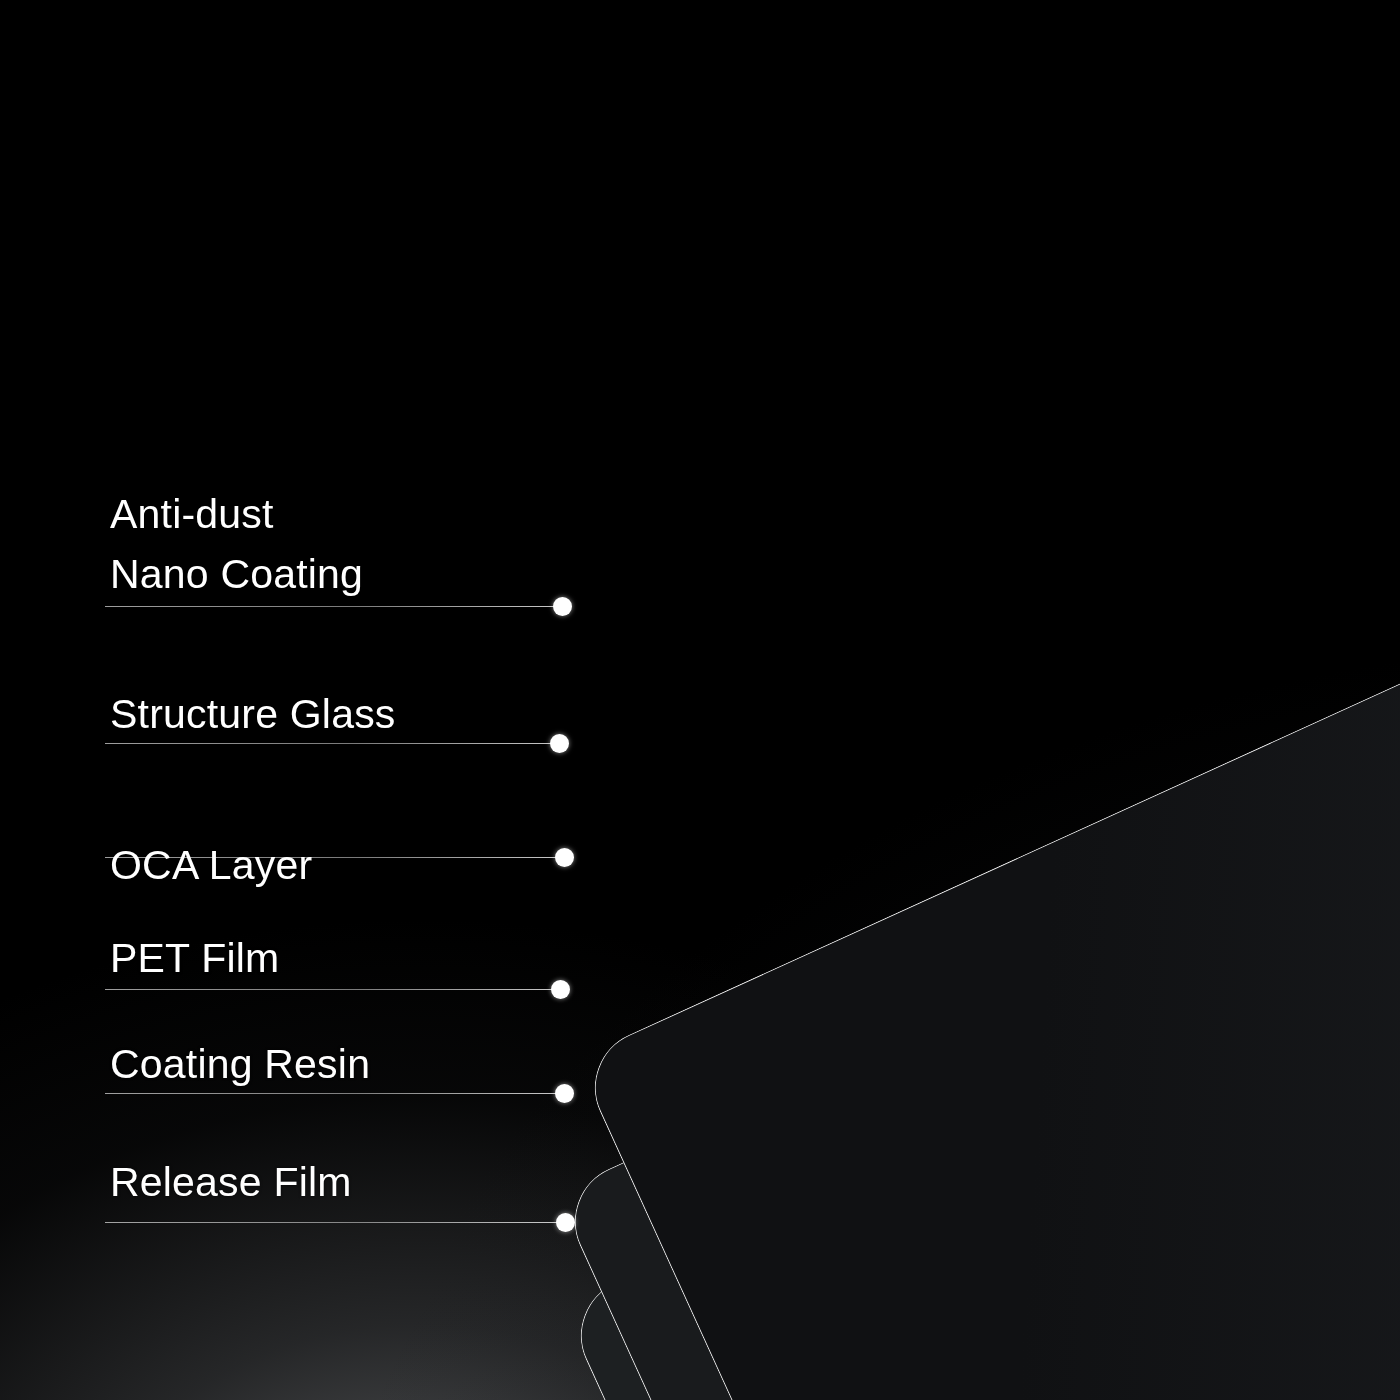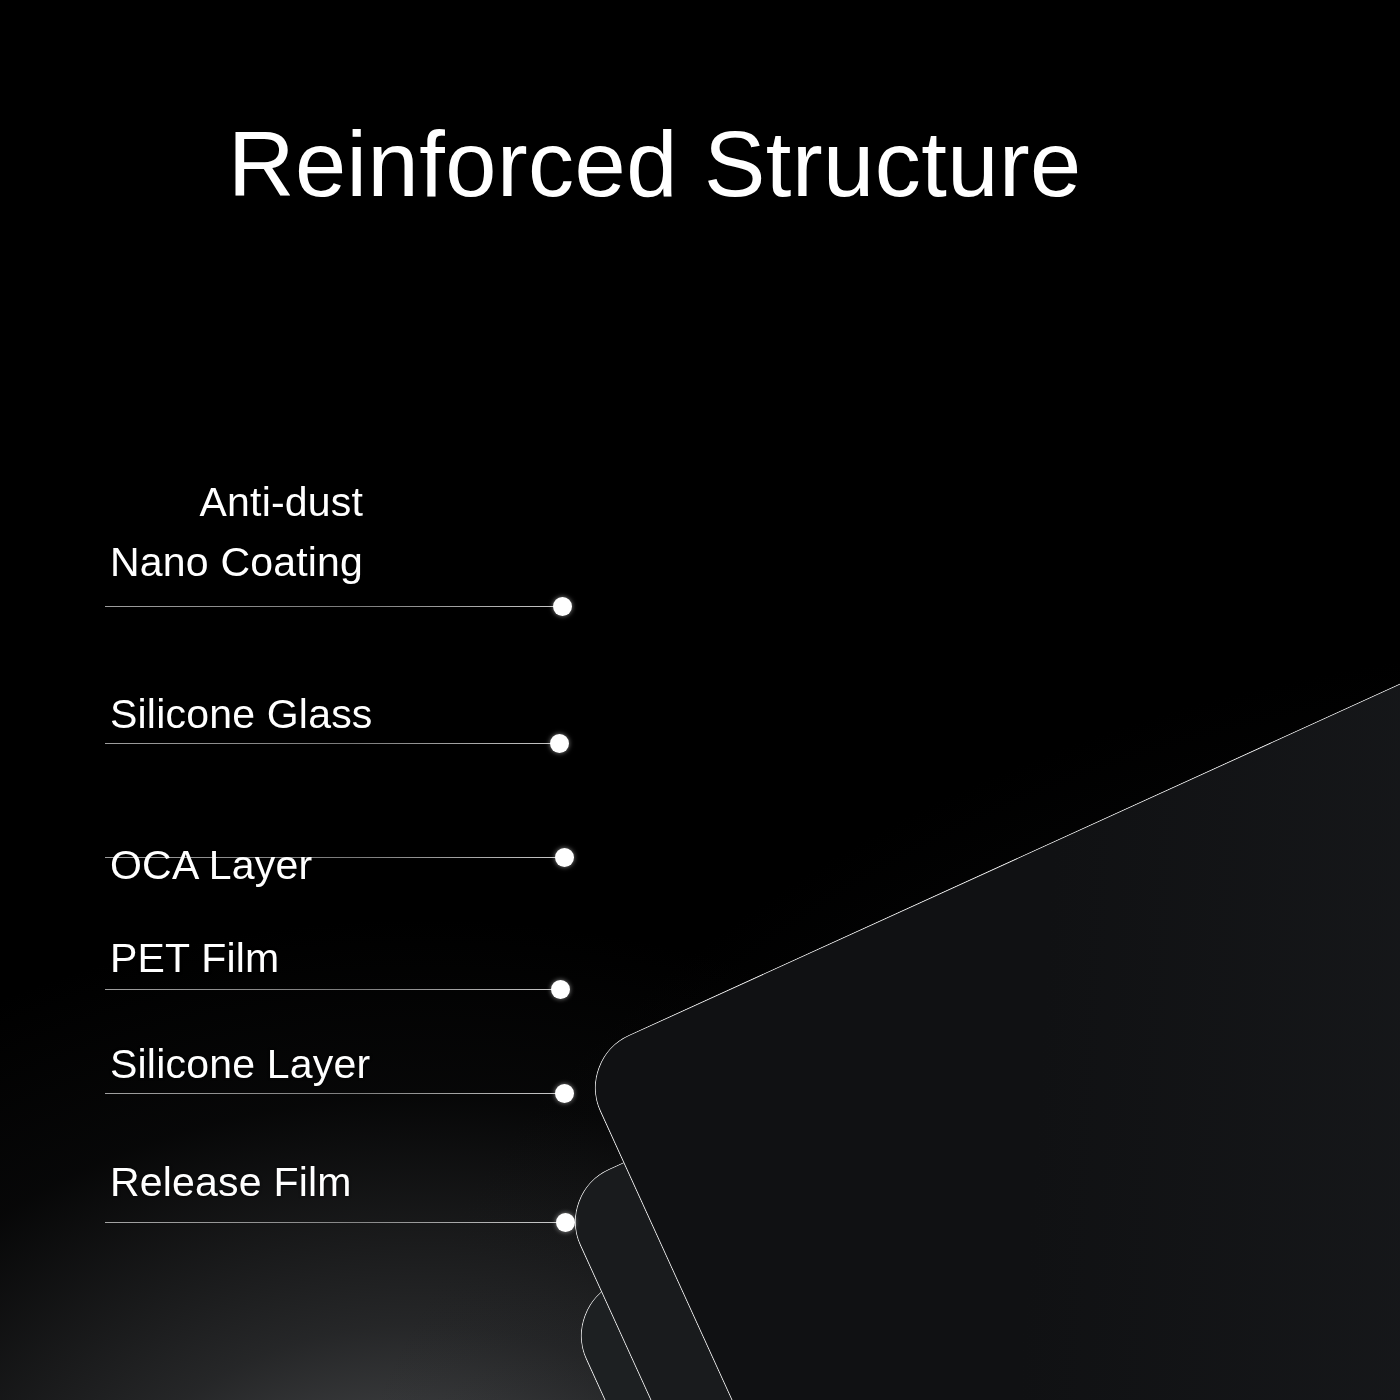--- a/index.html
+++ b/index.html
@@ -173,47 +173,46 @@
         <div class="rim"></div>
       </div>
       <div class="sheet" style="left: 576px; top: 1059px;">
         <div class="face" style="background: linear-gradient(118deg, rgb(16, 17, 19) 0%, rgb(16, 17, 19) 26%, rgb(28, 30, 33) 72%, rgb(28, 30, 33) 100%); opacity: 1;"></div>
         <div class="rim"></div>
       </div>
     </div>
 
   <div id="labels">
       <div class="label-block">
-        <div class="label-text" style="top: 472px; text-align: right;">Anti-dust
+        <div class="label-text" style="top: 484px;">Anti-dust
 Nano Coating</div>
         <div class="label-rule" style="top: 606px; width: 452px;"></div>
         <div class="label-dot" style="left: 553px; top: 597px;"></div>
       </div>
       <div class="label-block">
-        <div class="label-text" style="top: 684px;">Silicone Glass</div>
+        <div class="label-text" style="top: 684px;">Structure Glass</div>
         <div class="label-rule" style="top: 743px; width: 449px;"></div>
         <div class="label-dot" style="left: 550px; top: 734px;"></div>
       </div>
       <div class="label-block">
         <div class="label-text" style="top: 835px;">OCA Layer</div>
         <div class="label-rule" style="top: 857px; width: 454px;"></div>
         <div class="label-dot" style="left: 555px; top: 848px;"></div>
       </div>
       <div class="label-block">
         <div class="label-text" style="top: 928px;">PET Film</div>
         <div class="label-rule" style="top: 989px; width: 450px;"></div>
         <div class="label-dot" style="left: 551px; top: 980px;"></div>
       </div>
       <div class="label-block">
-        <div class="label-text" style="top: 1034px;">Silicone Layer</div>
+        <div class="label-text" style="top: 1034px;">Coating Resin</div>
         <div class="label-rule" style="top: 1093px; width: 454px;"></div>
         <div class="label-dot" style="left: 555px; top: 1084px;"></div>
       </div>
       <div class="label-block">
         <div class="label-text" style="top: 1152px; text-align: right;">Release Film</div>
         <div class="label-rule" style="top: 1222px; width: 458px;"></div>
         <div class="label-dot" style="left: 556px; top: 1213px;"></div>
       </div>
     </div>
 
-  <h1 id="title">Reinforced Structure</h1>
 
 </div>
 
 </body></html>

